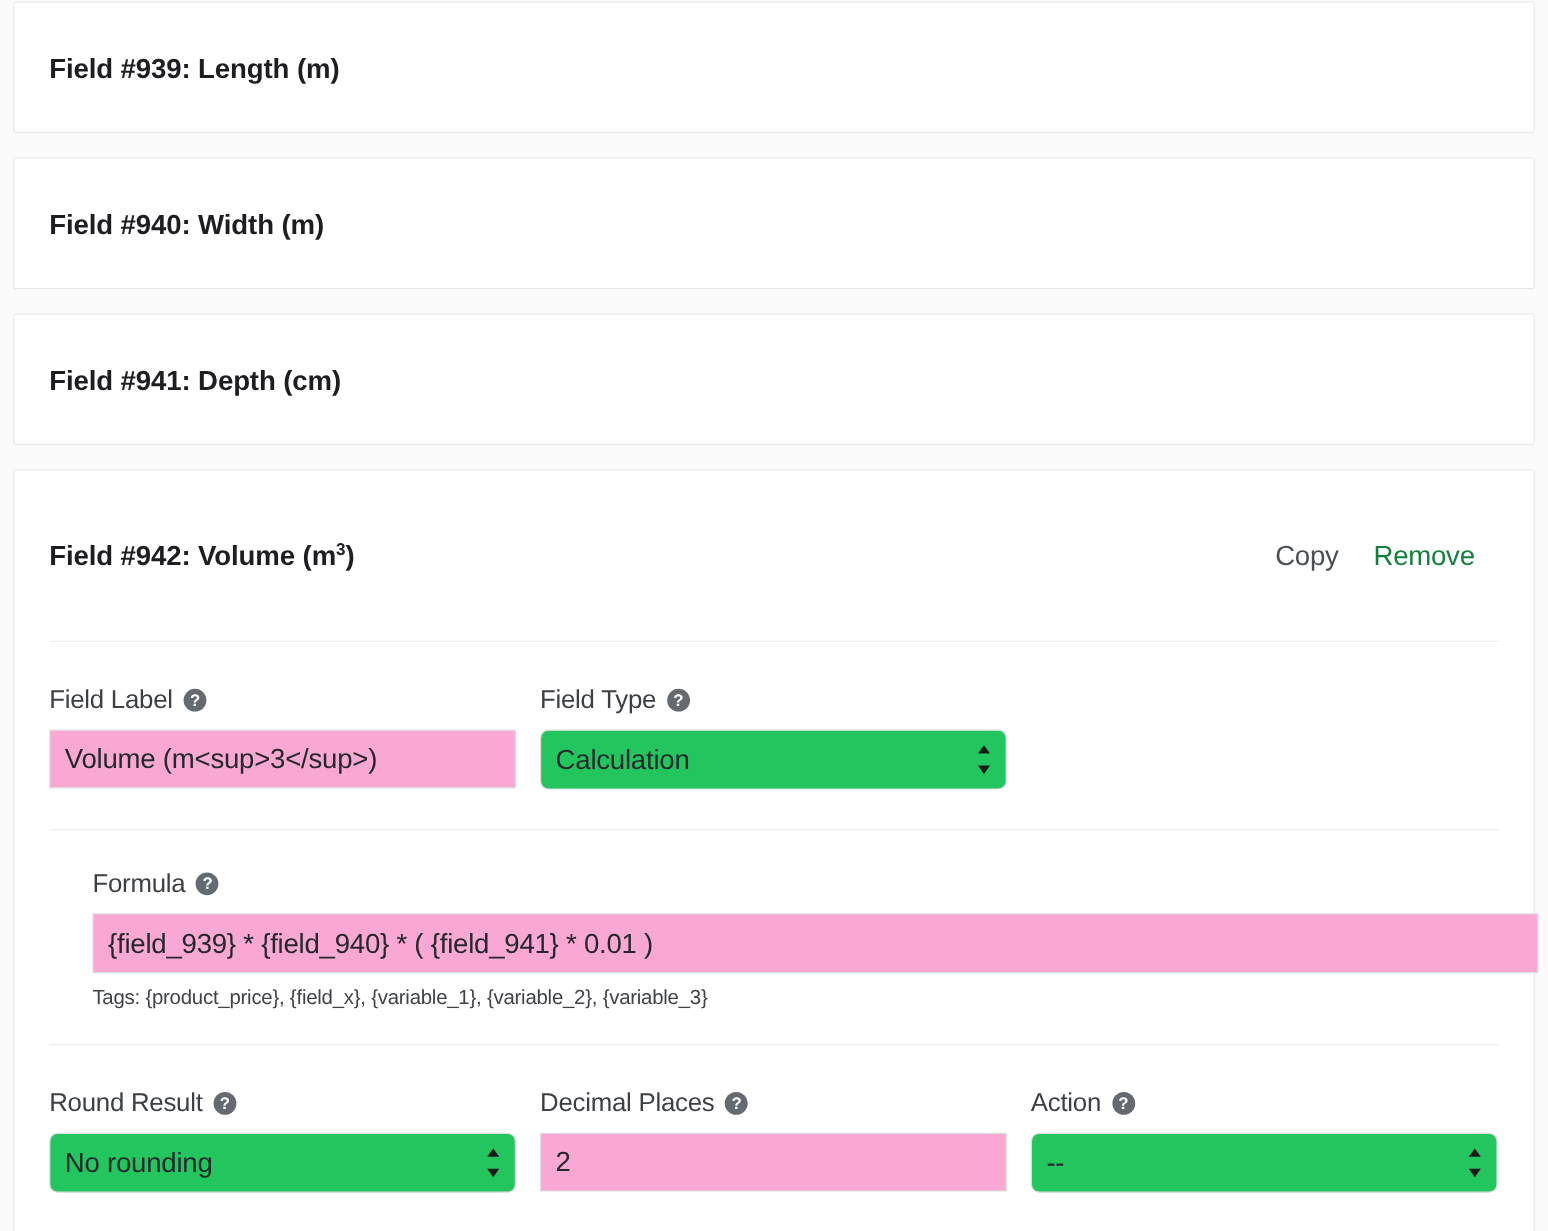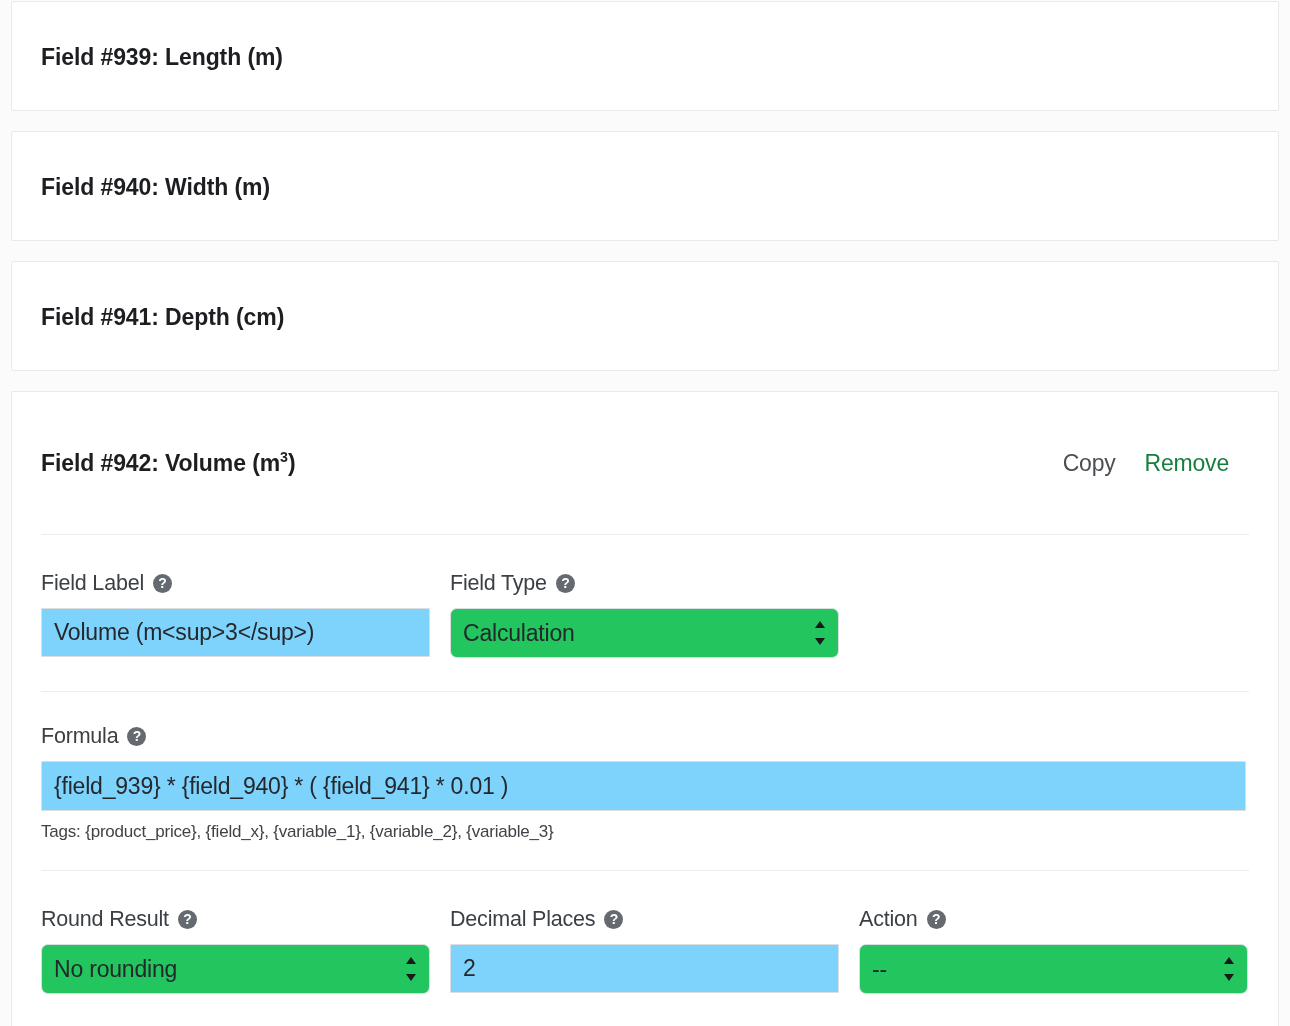--- a/index.html
+++ b/index.html
@@ -85,21 +85,21 @@
     background: #ebedee;
     margin: 0 29px;
   }
 
   .card-body { padding: 0 29px; }
 
   .form-row {
     display: flex;
     padding: 36px 0 33px 0;
   }
-  .form-row.row-formula { padding: 32px 0 28px 0; display: block; }
+  .form-row.row-formula { padding: 32px 0 28px 0; display: block; margin-left: 36px; }
   .form-row.row-round { padding: 36px 0 30px 0; }
 
   .form-col { padding-right: 20px; }
   .col-label  { width: 409px; }
   .col-type   { width: 409px; }
   .col-round  { width: 409px; }
   .col-dec    { width: 409px; }
   .col-action { width: 389px; padding-right: 0; }
 
   .fld-label {
@@ -127,21 +127,21 @@
     cursor: pointer;
     flex: 0 0 auto;
   }
 
   .text-input {
     display: block;
     width: 100%;
     height: 49px;
     border: 1px solid #dcdfe2;
     border-radius: 1px;
-    background: #7dd3fc;
+    background: #f9a8d4;
     font-family: "Liberation Sans", sans-serif;
     font-size: 23px;
     color: #24282c;
     padding: 0 12px;
     letter-spacing: -0.2px;
   }
   .text-input::placeholder { color: #9aa0a6; }
 
   .formula-input { height: 50px; width: 1205px; font-size: 23px; }
 

